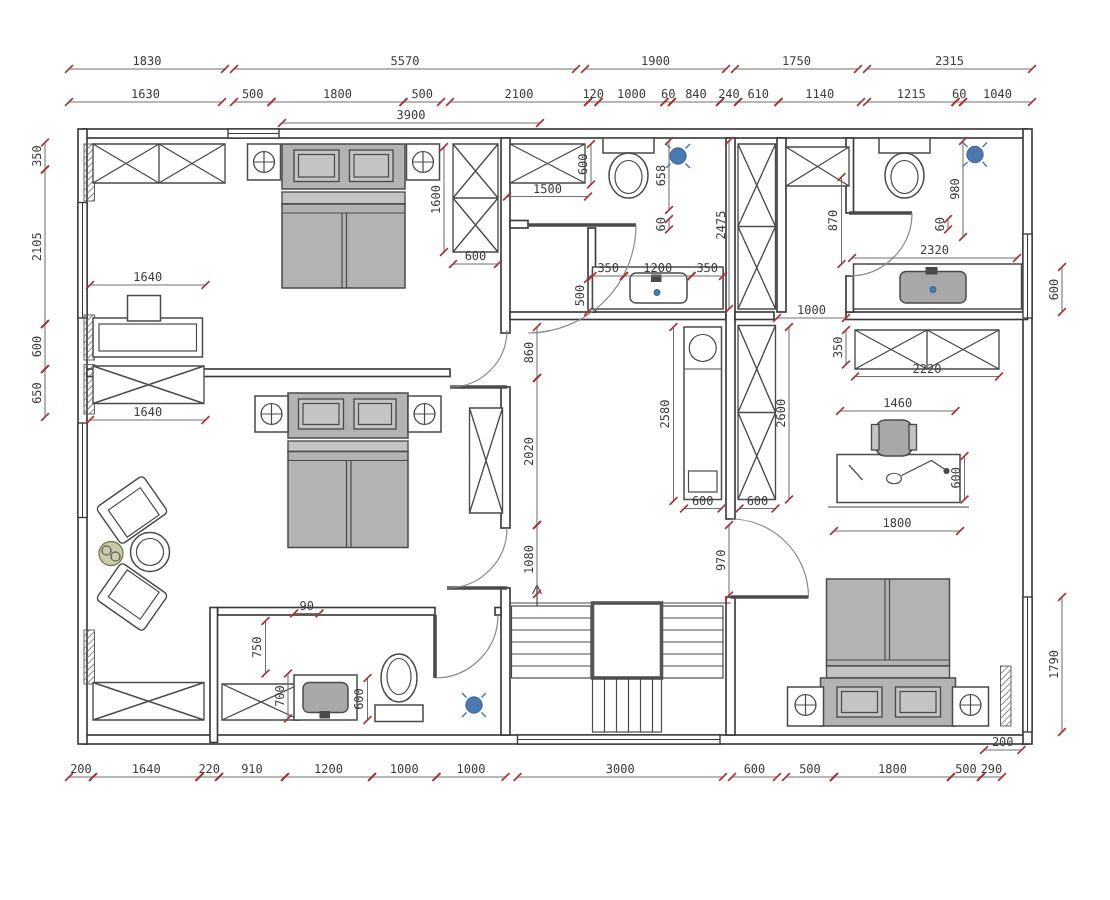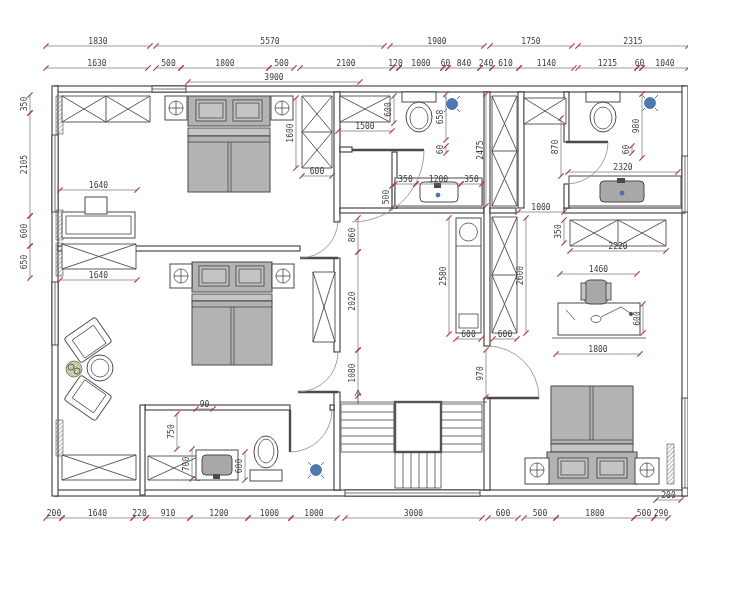--- a/index.html
+++ b/index.html
@@ -1,16 +1,16 @@
 <!DOCTYPE html>
 <html><head>
 <meta charset="utf-8">
 <style>
   html,body{margin:0;padding:0;background:#fff;}
-  #stage{position:relative;width:688px;height:600px;background:#f0abfc;overflow:hidden;
+  #stage{position:relative;width:740px;height:600px;background:#f0abfc;overflow:hidden;
          font-family:"DejaVu Sans","Liberation Sans",sans-serif;}
   .wall{fill:#ffffff;stroke:#3a3a3a;stroke-width:1.1;}
   .win{fill:#ffffff;stroke:#3a3a3a;stroke-width:.9;}
   .winline{stroke:#3a3a3a;stroke-width:.7;}
   .furn{fill:#ffffff;stroke:#4a4a4a;stroke-width:1;}
   .gray{fill:#b3b3b3;stroke:#4a4a4a;stroke-width:1;}
   .gray2{fill:#c4c4c4;stroke:#4a4a4a;stroke-width:.9;}
   .gray3{fill:#a8a8a8;stroke:#4a4a4a;stroke-width:1;}
   .thin{stroke:#4a4a4a;stroke-width:.8;fill:none;}
   .xb{stroke:#4a4a4a;stroke-width:.9;fill:#ffffff;}

